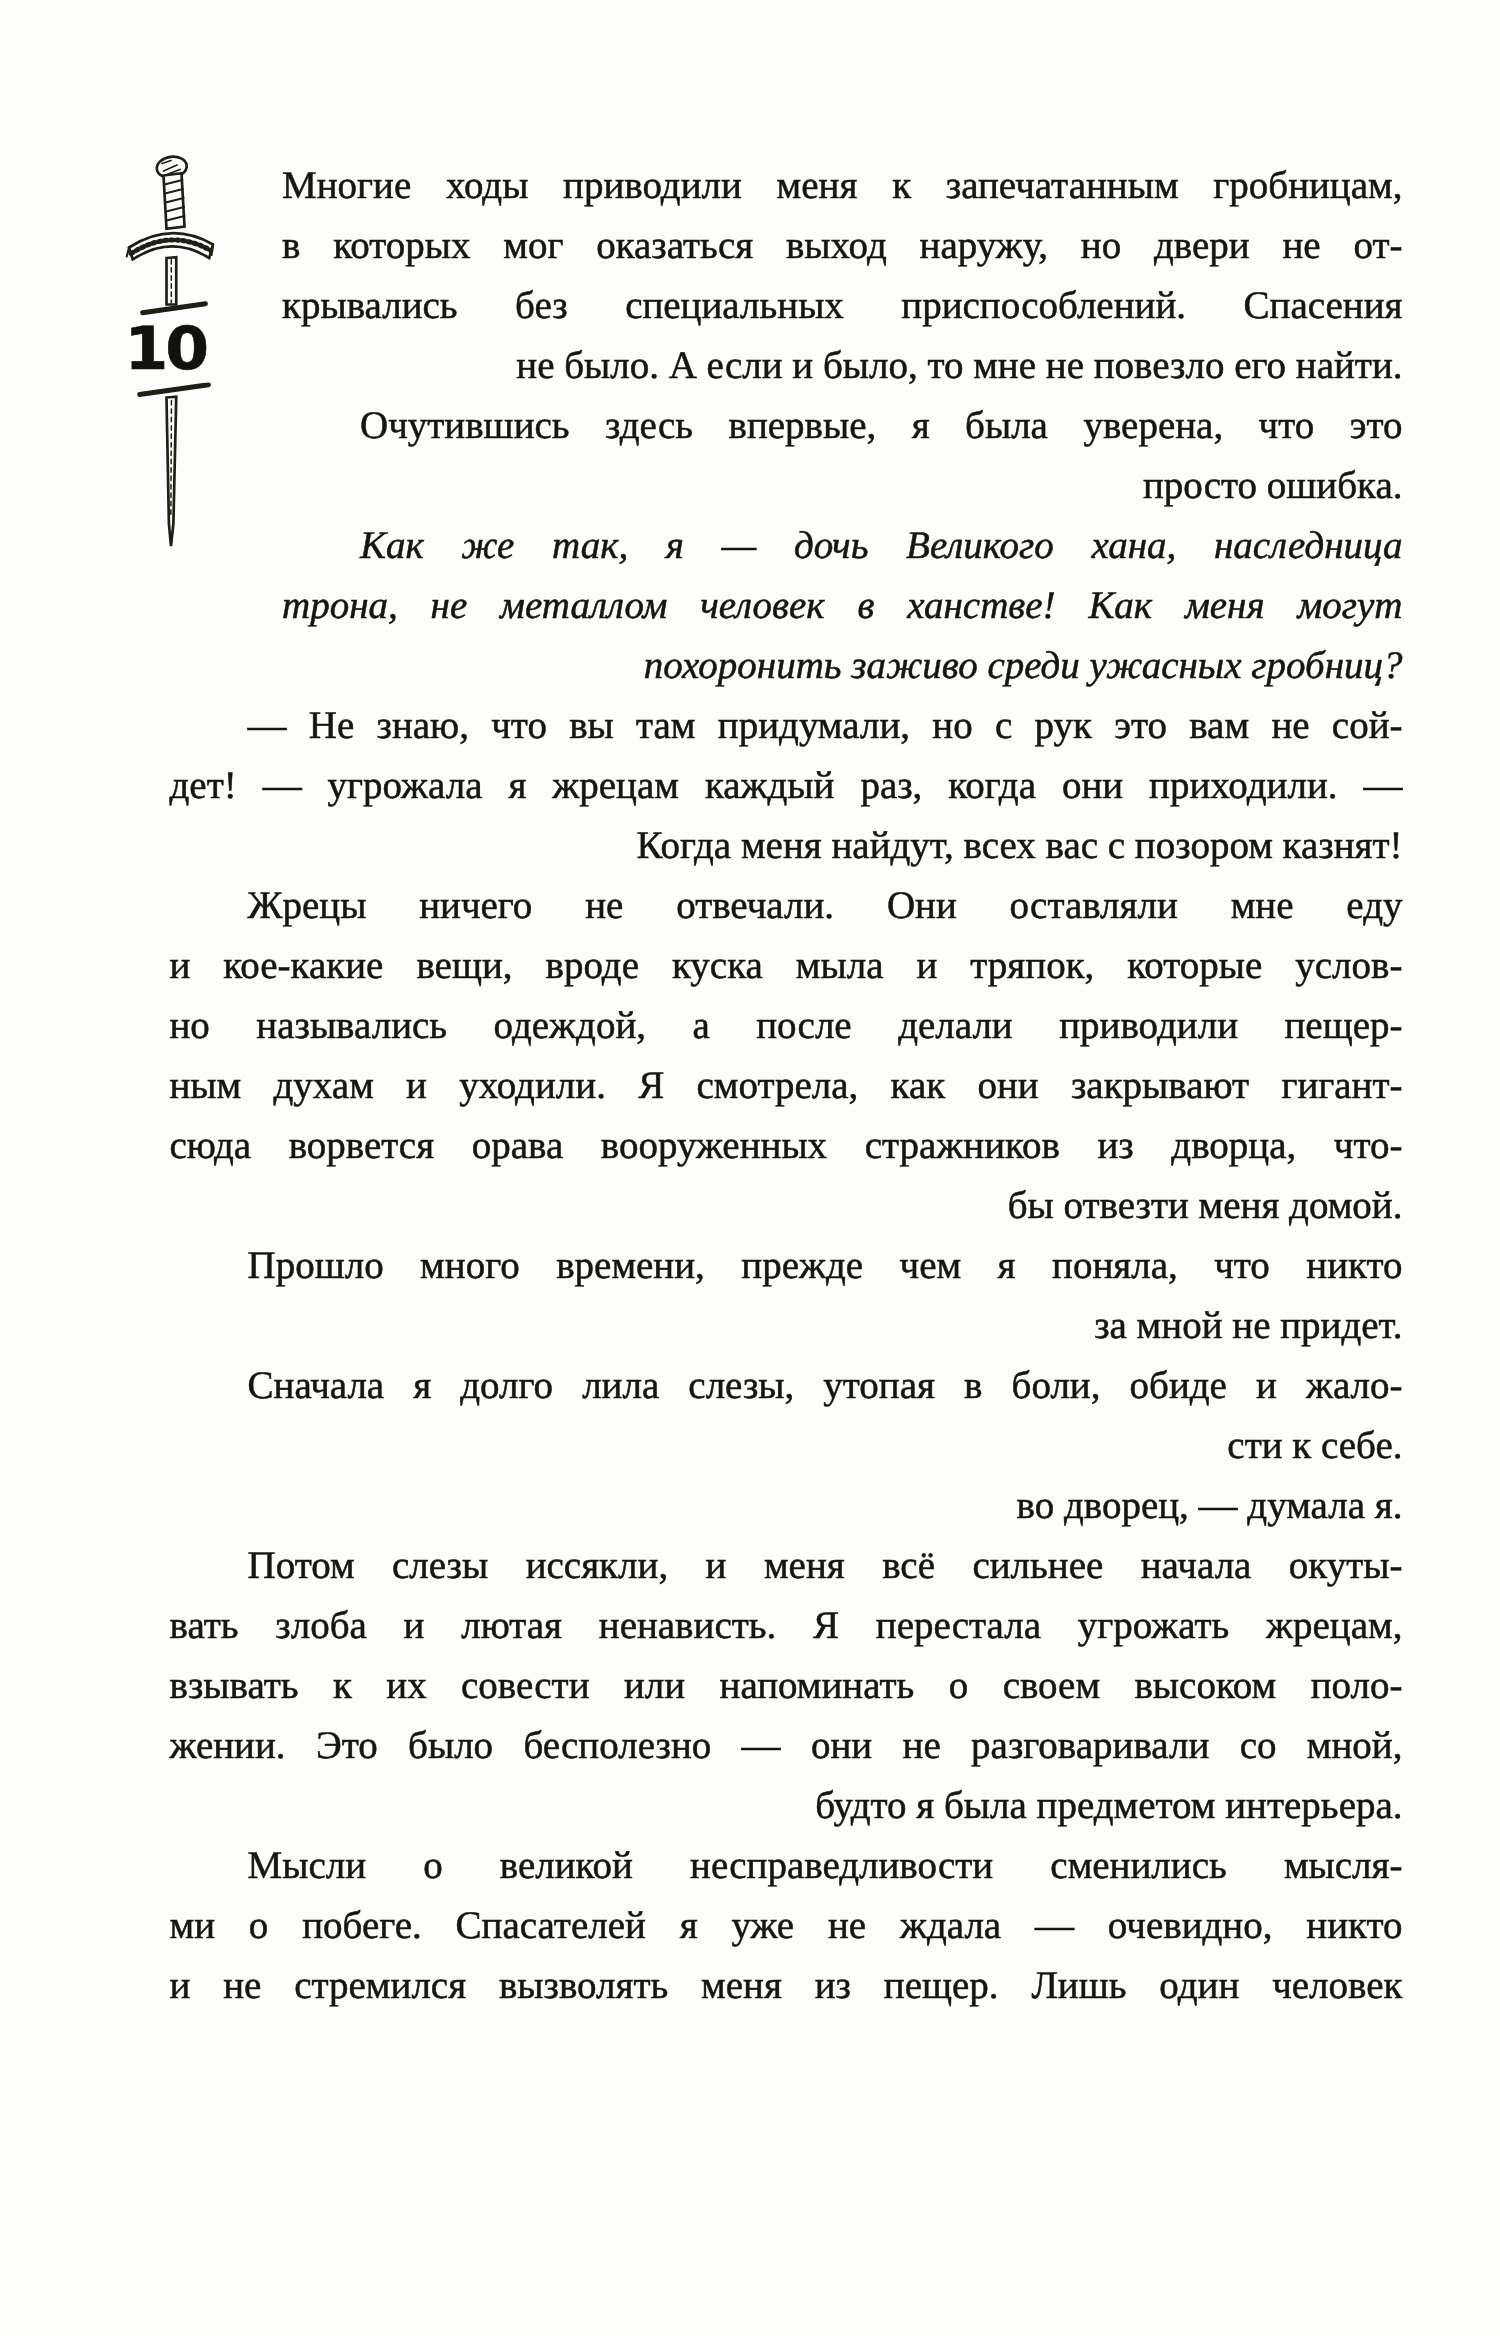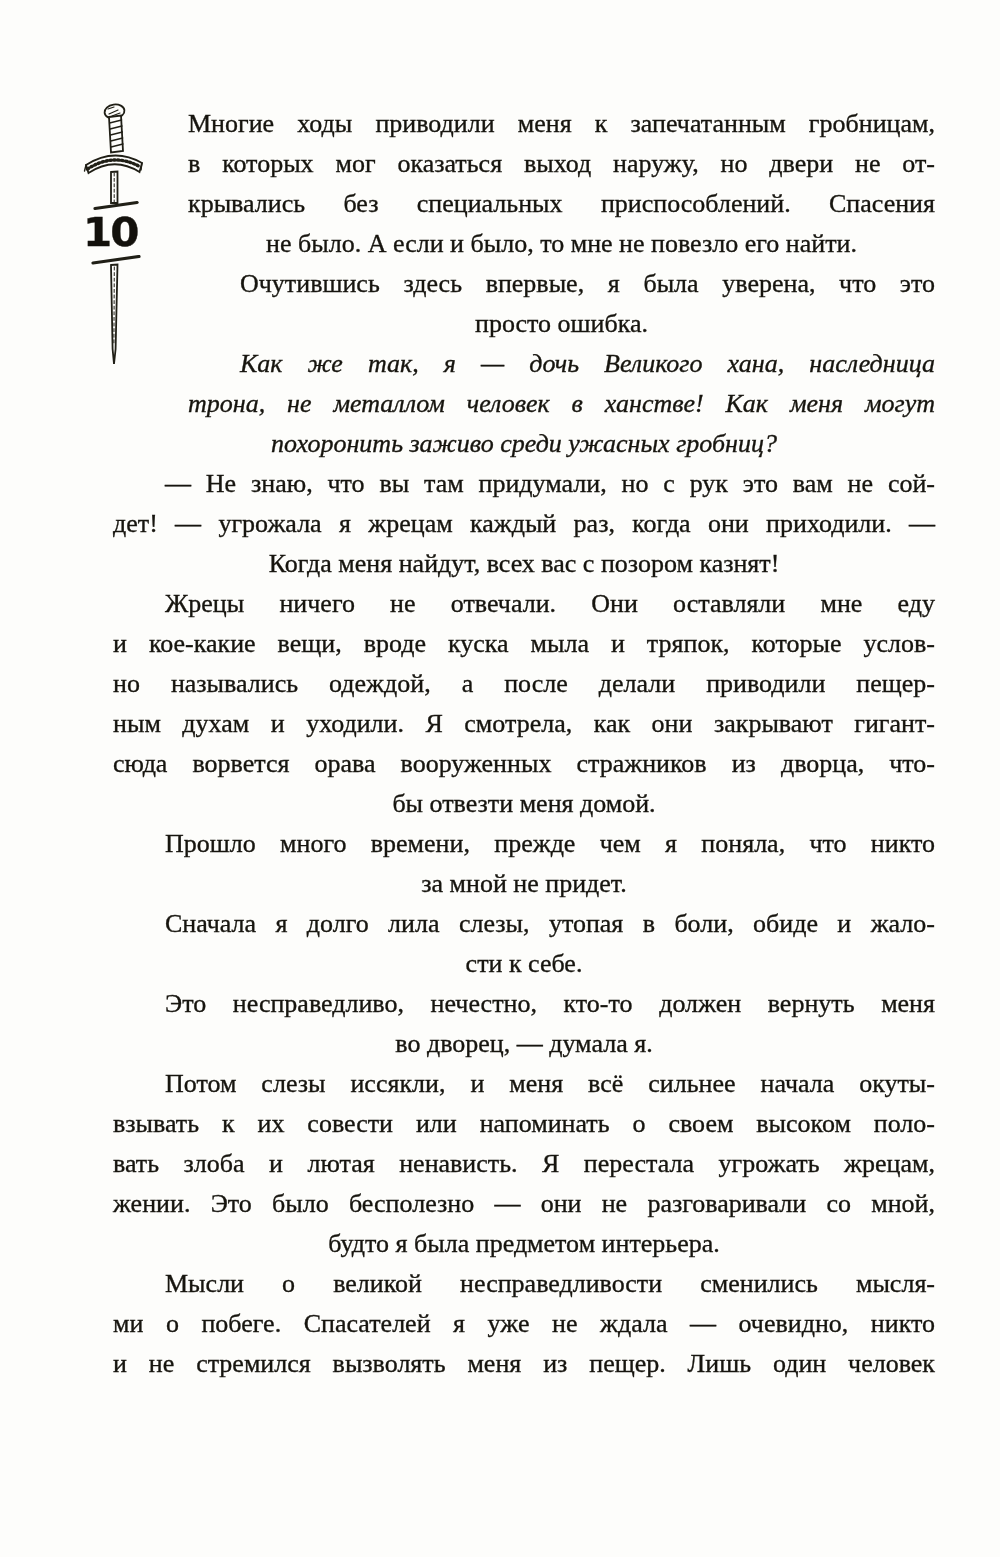--- a/index.html
+++ b/index.html
@@ -20,21 +20,21 @@
     line-height:40px;
     -webkit-text-stroke:0.35px currentColor;
   }
   .line{
     height:40px;
     text-align:justify;
     text-align-last:justify;
     overflow:visible;
   }
   .line.last{
-    text-align:center;
+    text-align:right;
     text-align-last:auto;
   }
   .line.indent{ text-indent:52px; }
   .line.italic{ font-style:italic; }
   
   #ornament-float{
     float:left;
     width:75px;height:312px;
     position:relative;
   }
@@ -109,24 +109,23 @@
       <div class="line indent">Жрецы ничего не отвечали. Они оставляли мне еду</div>
       <div class="line">и кое-какие вещи, вроде куска мыла и тряпок, которые услов-</div>
       <div class="line">но назывались одеждой, а после делали приводили пещер-</div>
       <div class="line">ным духам и уходили. Я смотрела, как они закрывают гигант-</div>
       <div class="line">сюда ворвется орава вооруженных стражников из дворца, что-</div>
       <div class="line last">бы отвезти меня домой.</div>
       <div class="line indent">Прошло много времени, прежде чем я поняла, что никто</div>
       <div class="line last">за мной не придет.</div>
       <div class="line indent">Сначала я долго лила слезы, утопая в боли, обиде и жало-</div>
       <div class="line last">сти к себе.</div>
-      <div class="line indent">Это несправедливо, нечестно, кто-то должен вернуть меня</div>
       <div class="line last">во дворец, — думала я.</div>
       <div class="line indent">Потом слезы иссякли, и меня всё сильнее начала окуты-</div>
+      <div class="line">вать злоба и лютая ненависть. Я перестала угрожать жрецам,</div>
       <div class="line">взывать к их совести или напоминать о своем высоком поло-</div>
-      <div class="line">вать злоба и лютая ненависть. Я перестала угрожать жрецам,</div>
       <div class="line">жении. Это было бесполезно — они не разговаривали со мной,</div>
       <div class="line last">будто я была предметом интерьера.</div>
       <div class="line indent">Мысли о великой несправедливости сменились мысля-</div>
       <div class="line">ми о побеге. Спасателей я уже не ждала — очевидно, никто</div>
       <div class="line">и не стремился вызволять меня из пещер. Лишь один человек</div>
     </div>
 </div>
 
 </body></html>

